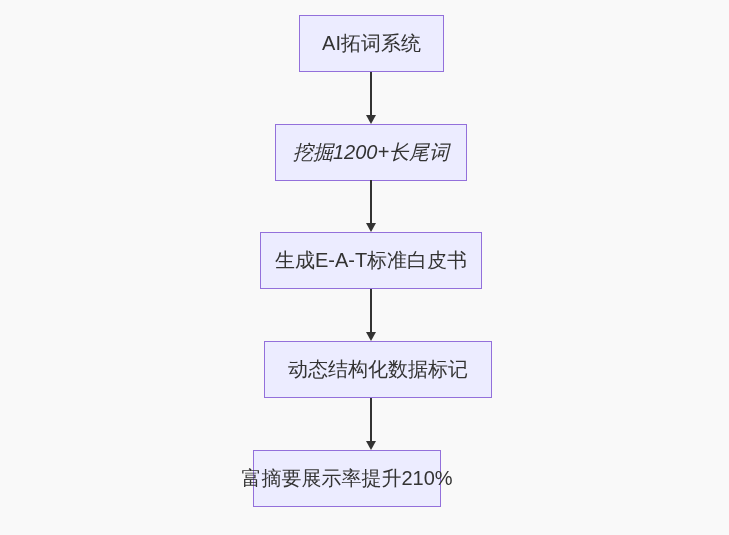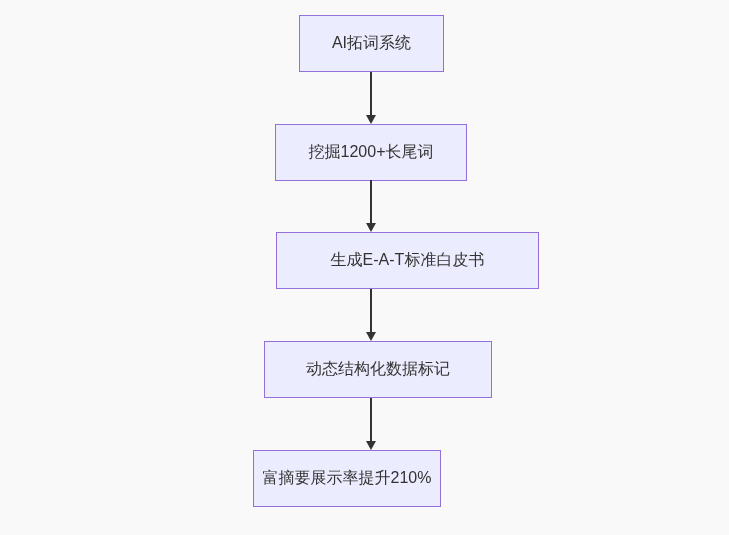--- a/index.html
+++ b/index.html
@@ -18,27 +18,27 @@
     position: absolute;
     box-sizing: border-box;
     height: 57px;
     background: var(--node-fill, #ECECFF);
     border: 1px solid var(--node-border, #9370DB);
     display: flex;
     align-items: center;
     justify-content: center;
   }
   .flow-node .node-label {
-    font-size: 16px;
+    font-size: 20px;
     color: var(--text, #333333);
     white-space: nowrap;
   }
   .node-1 { left: 299px; top: 15px;  width: 145px; }
-  .node-2 { left: 275px; top: 124px; width: 192px; }
-  .node-3 { left: 260px; top: 232px; width: 263px; margin-left: 16px; }
+  .node-2 { left: 275px; top: 124px; width: 192px; font-style: italic; }
+  .node-3 { left: 260px; top: 232px; width: 222px; }
   .node-4 { left: 264px; top: 341px; width: 228px; }
   .node-5 { left: 253px; top: 450px; width: 188px; }
 
   .arrow-line {
     position: absolute;
     left: 370px;
     width: 2px;
     background: var(--arrow, #333333);
   }
   .arrow-head {

